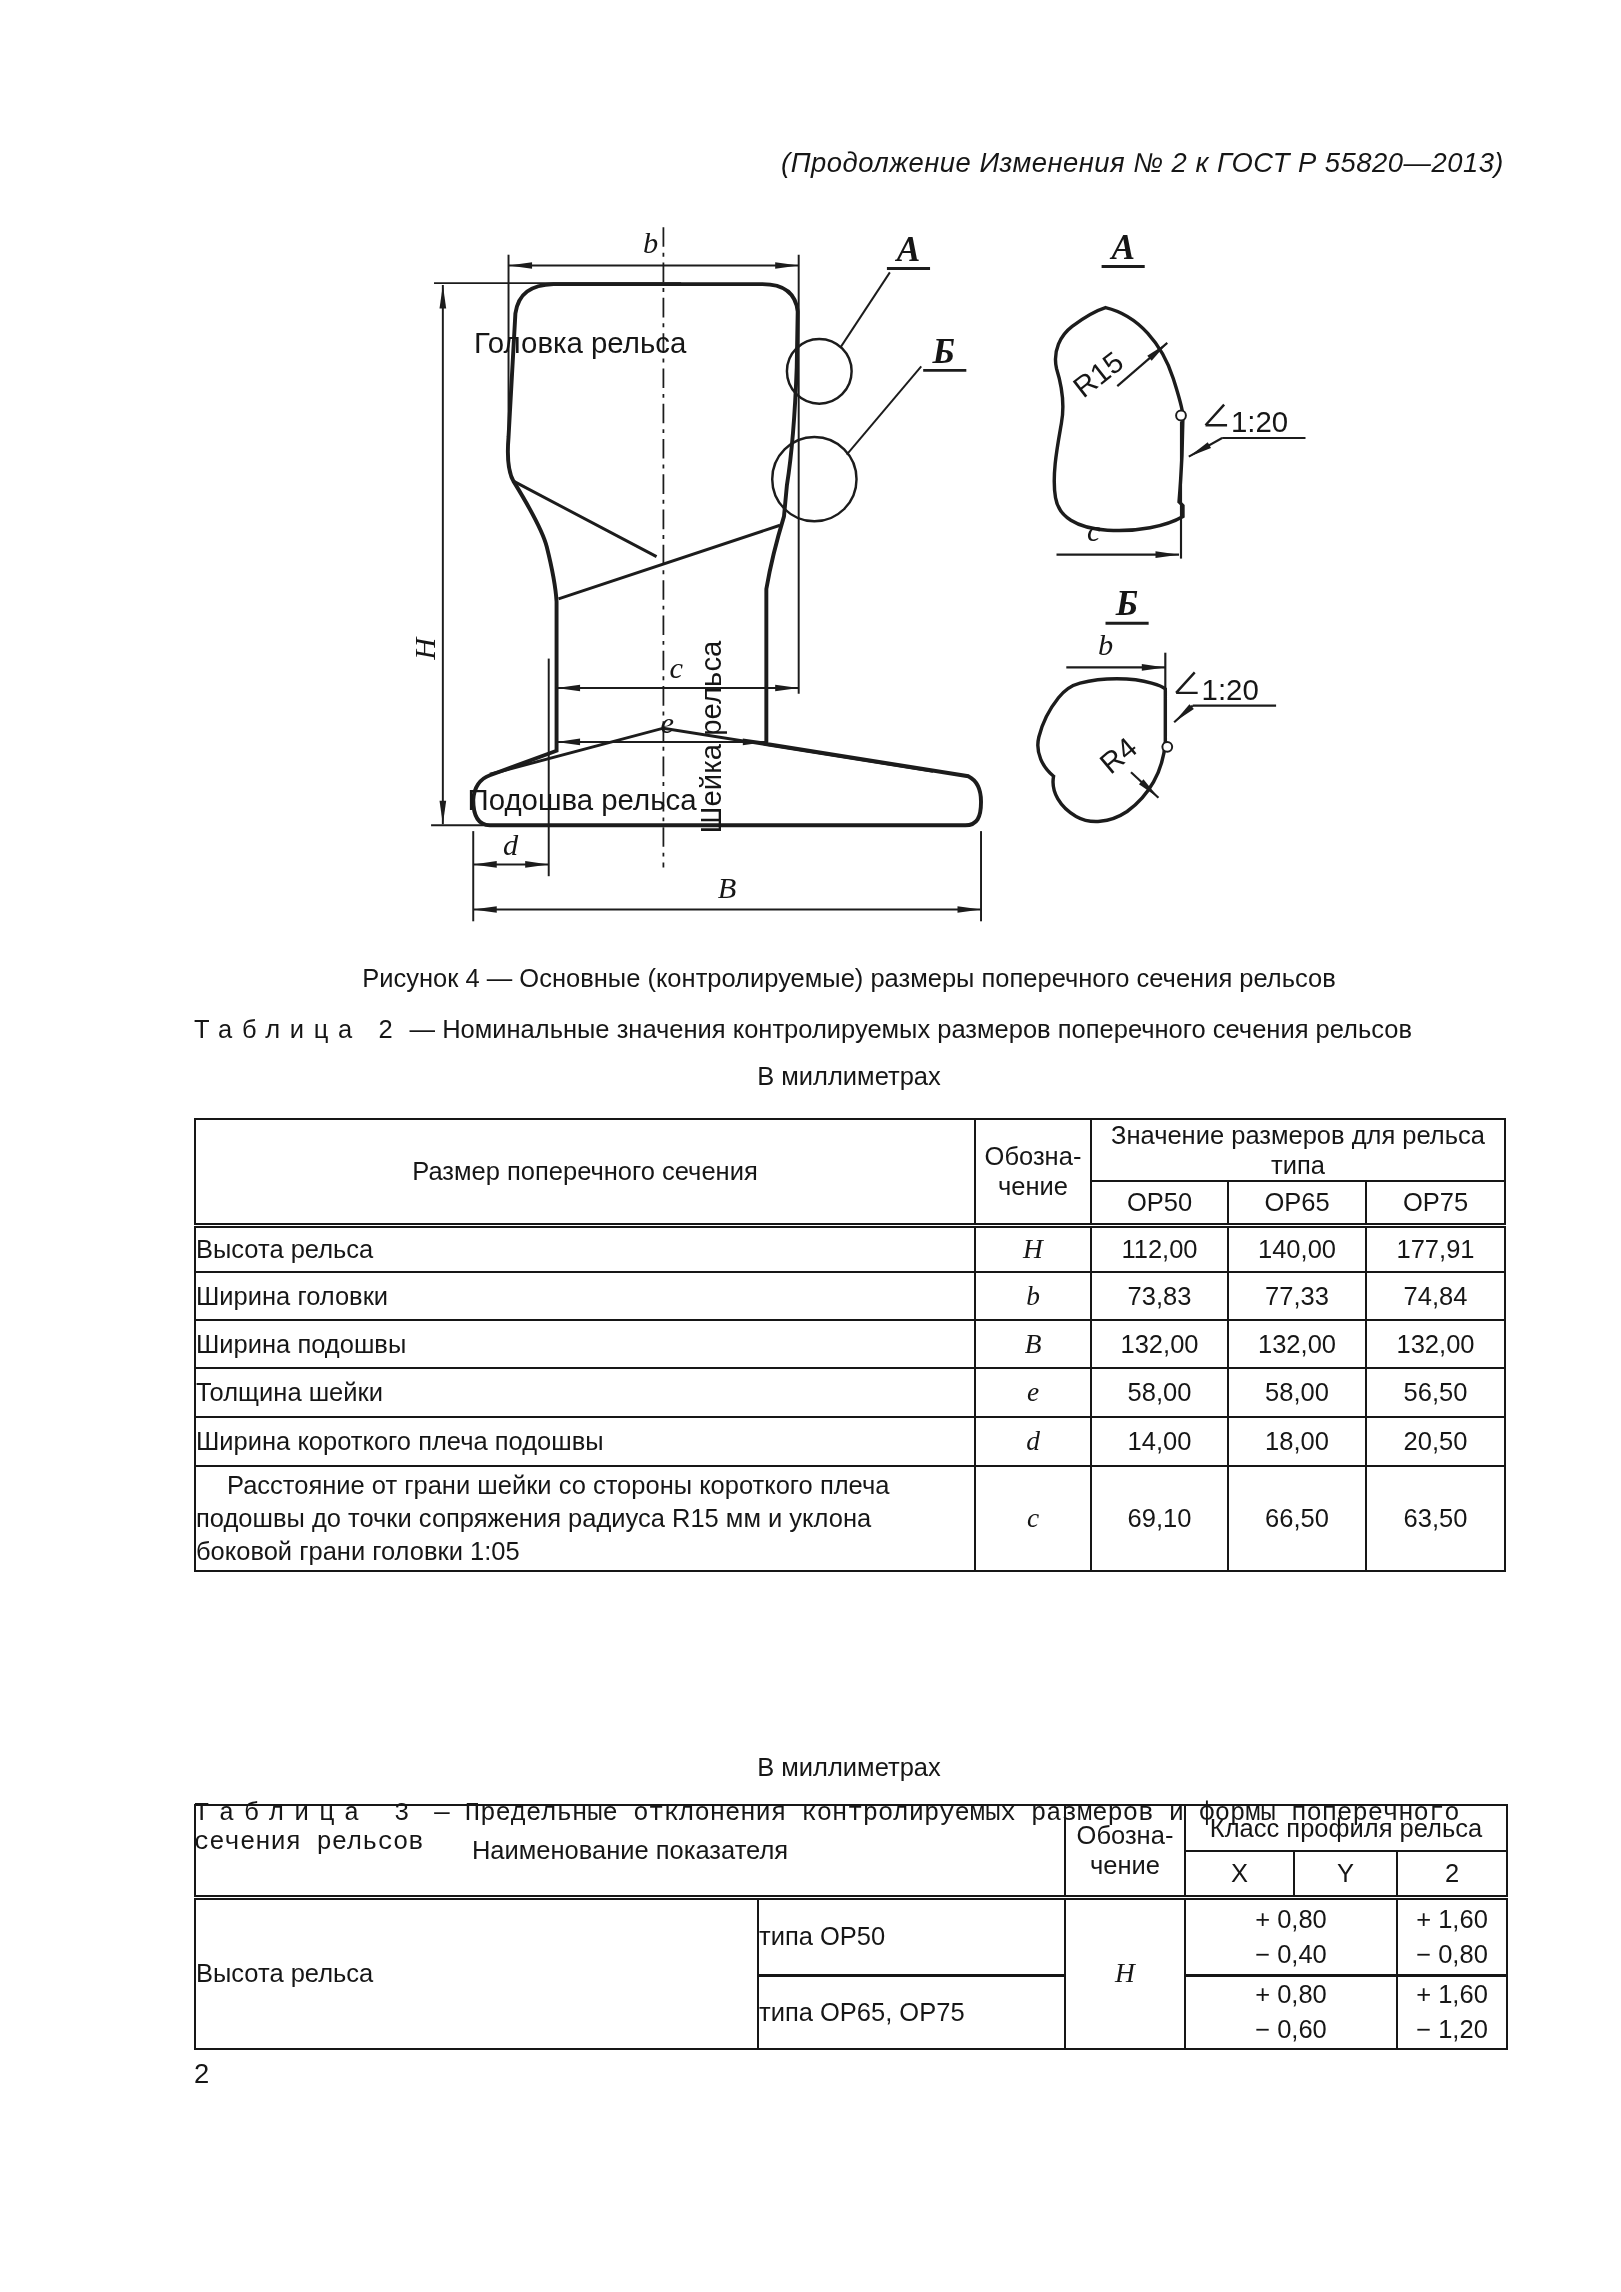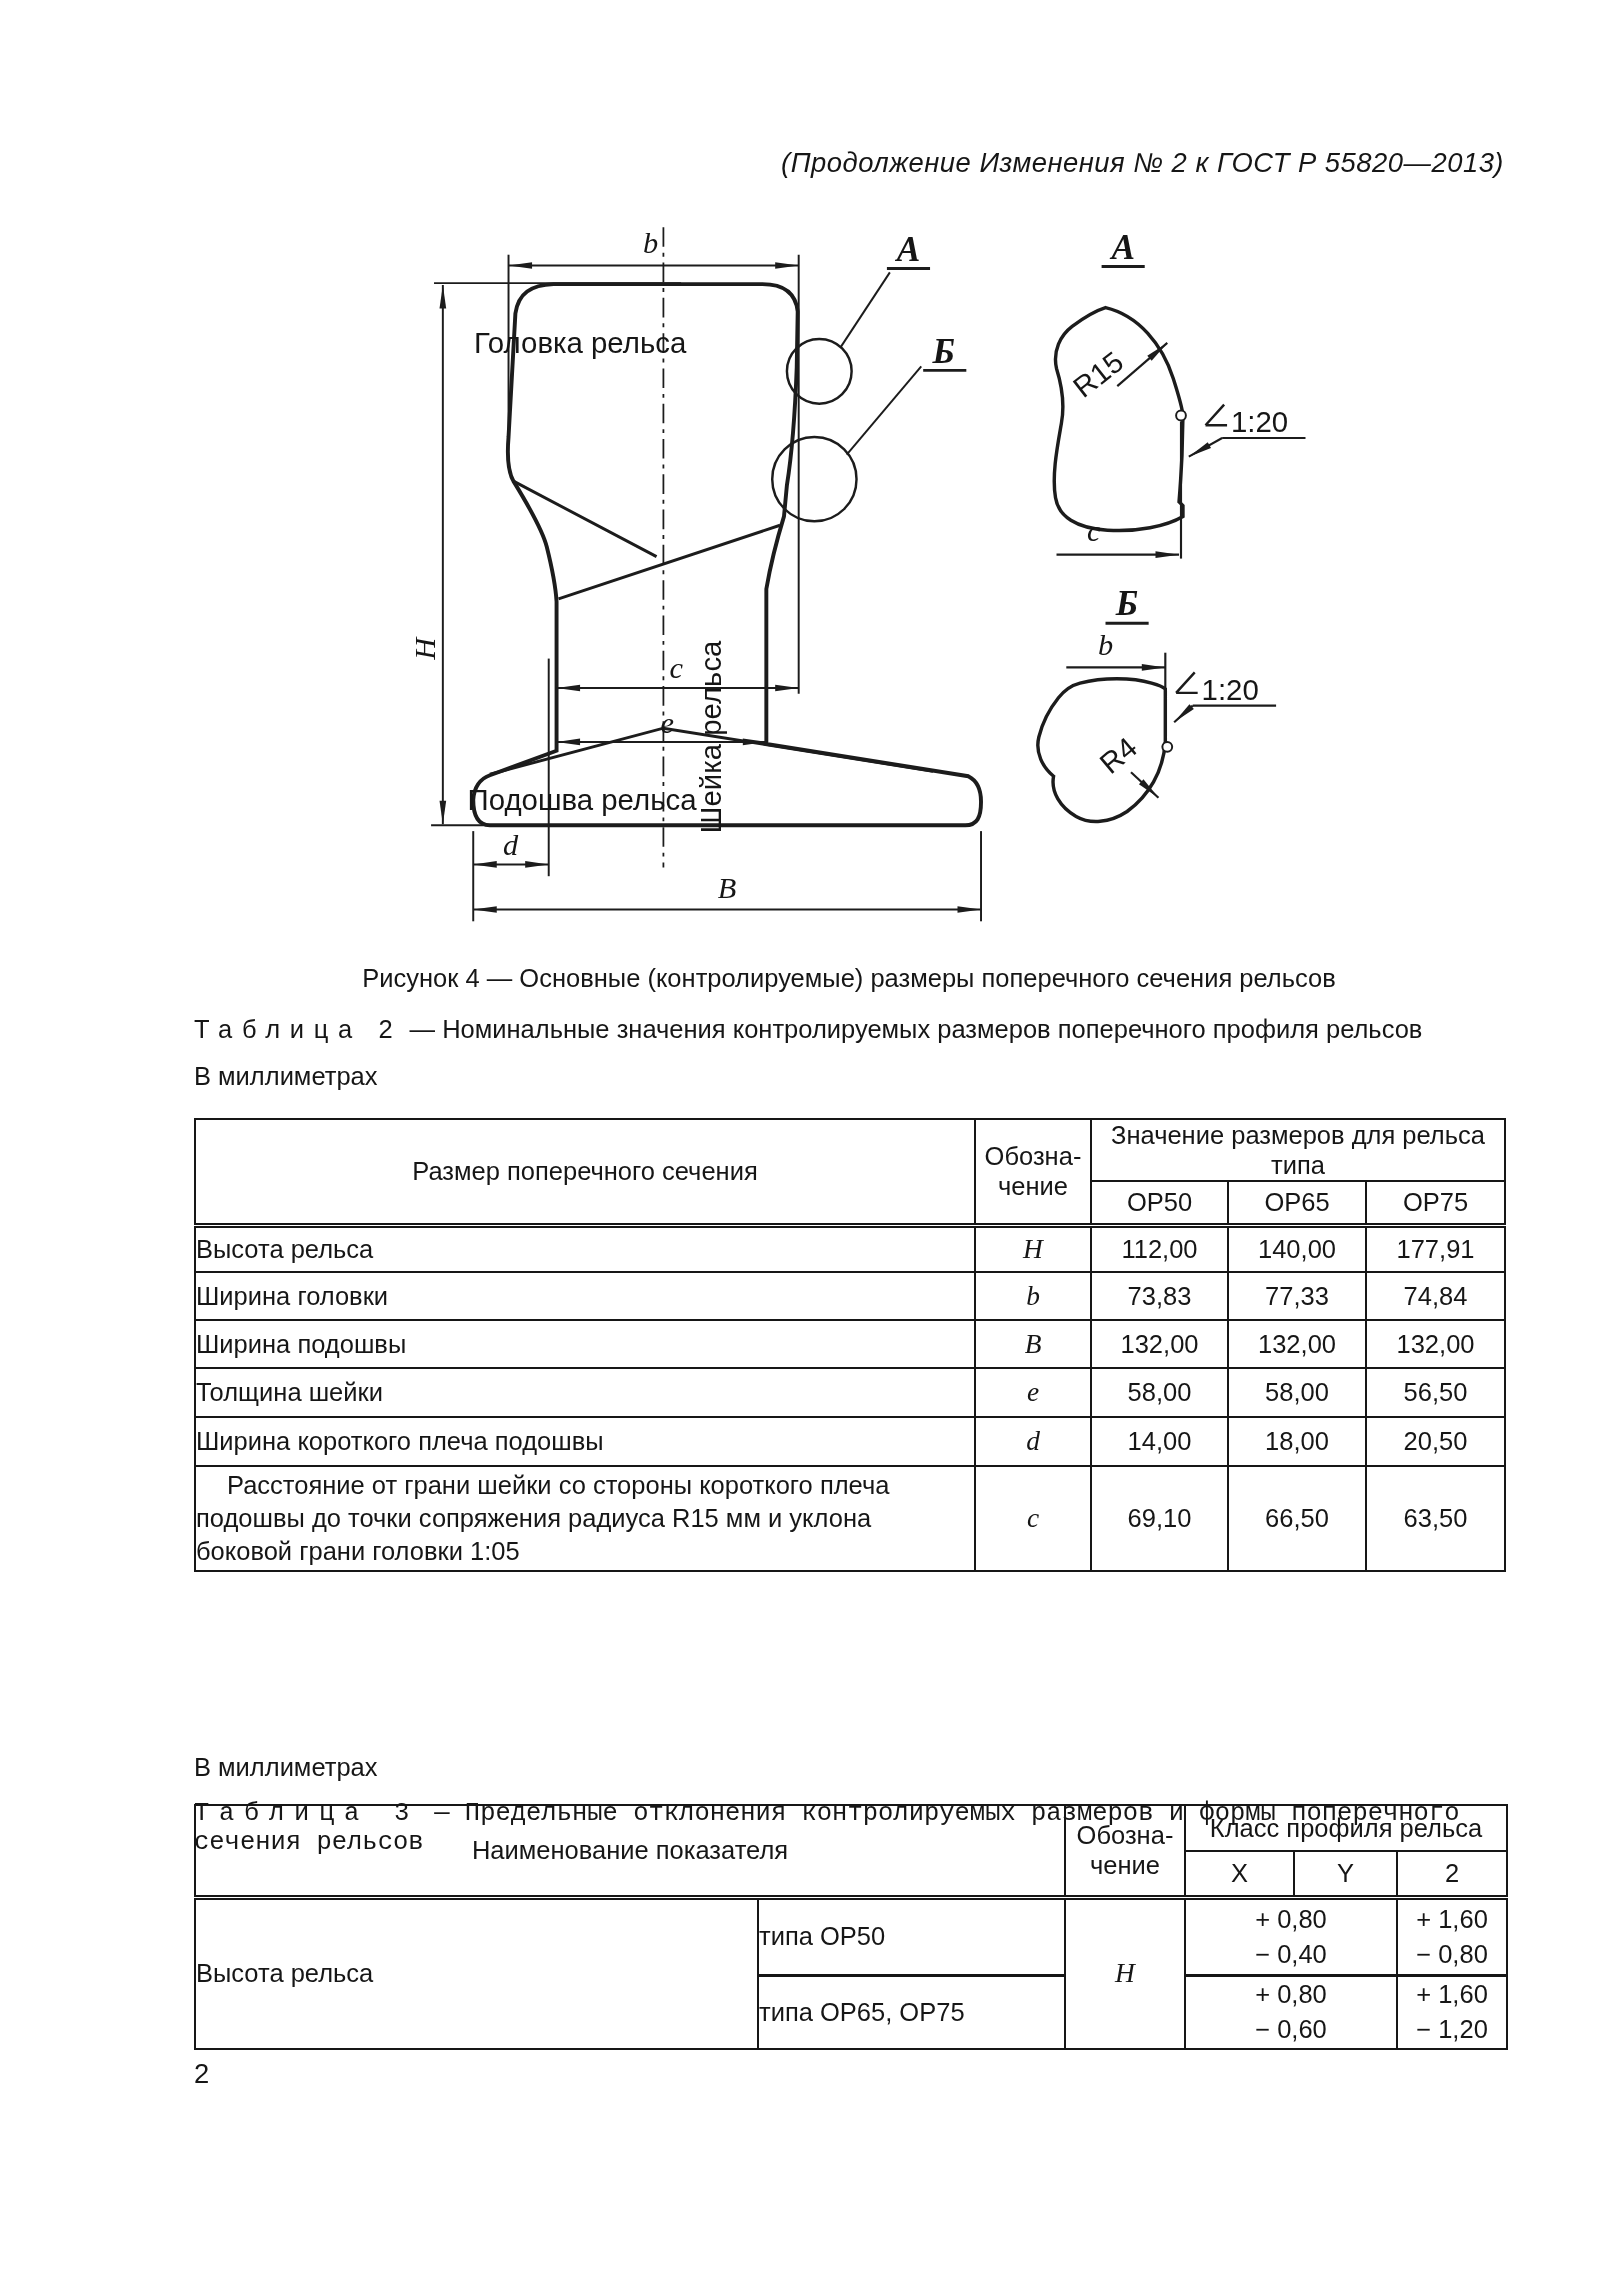--- a/index.html
+++ b/index.html
@@ -8,21 +8,21 @@
     font-family:"Liberation Sans",sans-serif;color:#161616;overflow:hidden;
   }
   .abs{position:absolute;}
   .header-note{
     top:147px;left:194px;width:1310px;text-align:right;
     font-style:italic;font-size:27.4px;letter-spacing:0.5px;
   }
   .fig-caption{top:964px;left:194px;width:1310px;text-align:center;font-size:25.5px;}
   .tbl-caption{font-size:25.5px;left:194px;width:1310px;}
   .tbl-caption .tlabel{letter-spacing:0.38em;}
-  .units{font-size:25.5px;left:194px;width:1310px;text-align:left;}
+  .units{font-size:25.5px;left:194px;width:1310px;text-align:center;}
   .para{
     top:1598px;left:194px;width:1310px;font-size:26.5px;line-height:38px;
     text-align:justify;text-indent:69px;
   }
   .pagenum{top:2058px;left:194px;font-size:27.4px;}
 
   table.gt{border-collapse:collapse;table-layout:fixed;font-size:25.5px;color:#161616;}
   table.gt td,table.gt th{
     border:2px solid #161616;font-weight:normal;padding:0;
     vertical-align:middle;overflow:hidden;
@@ -168,21 +168,21 @@
       <text x="1144" y="780" text-anchor="middle" transform="rotate(-40 1144 774)">R4</text>
       <line x1="1154" y1="788" x2="1182" y2="814" stroke="#1c1c1c" stroke-width="2.2" marker-end="url(#mE)"></line>
       <circle cx="1191" cy="762" r="5" fill="#fff" stroke="#1c1c1c" stroke-width="2"></circle>
     </g>
   </svg>
 
   <div class="abs fig-caption">Рисунок 4 — Основные (контролируемые) размеры поперечного сечения рельсов</div>
 
   <div class="abs tbl-caption" style="top:1015px;">
     <span class="tlabel">Таблица 2</span>
-    <span>— Номинальные значения контролируемых размеров поперечного профиля рельсов</span>
+    <span>— Номинальные значения контролируемых размеров поперечного сечения рельсов</span>
   </div>
   <div class="abs units" style="top:1062px;">В миллиметрах</div>
 
   <table class="gt abs" style="top:1118px;left:194px;width:1310px;">
     <colgroup>
         <col style="width:780px">
         <col style="width:116px">
         <col style="width:137px">
         <col style="width:138px">
         <col style="width:139px">

